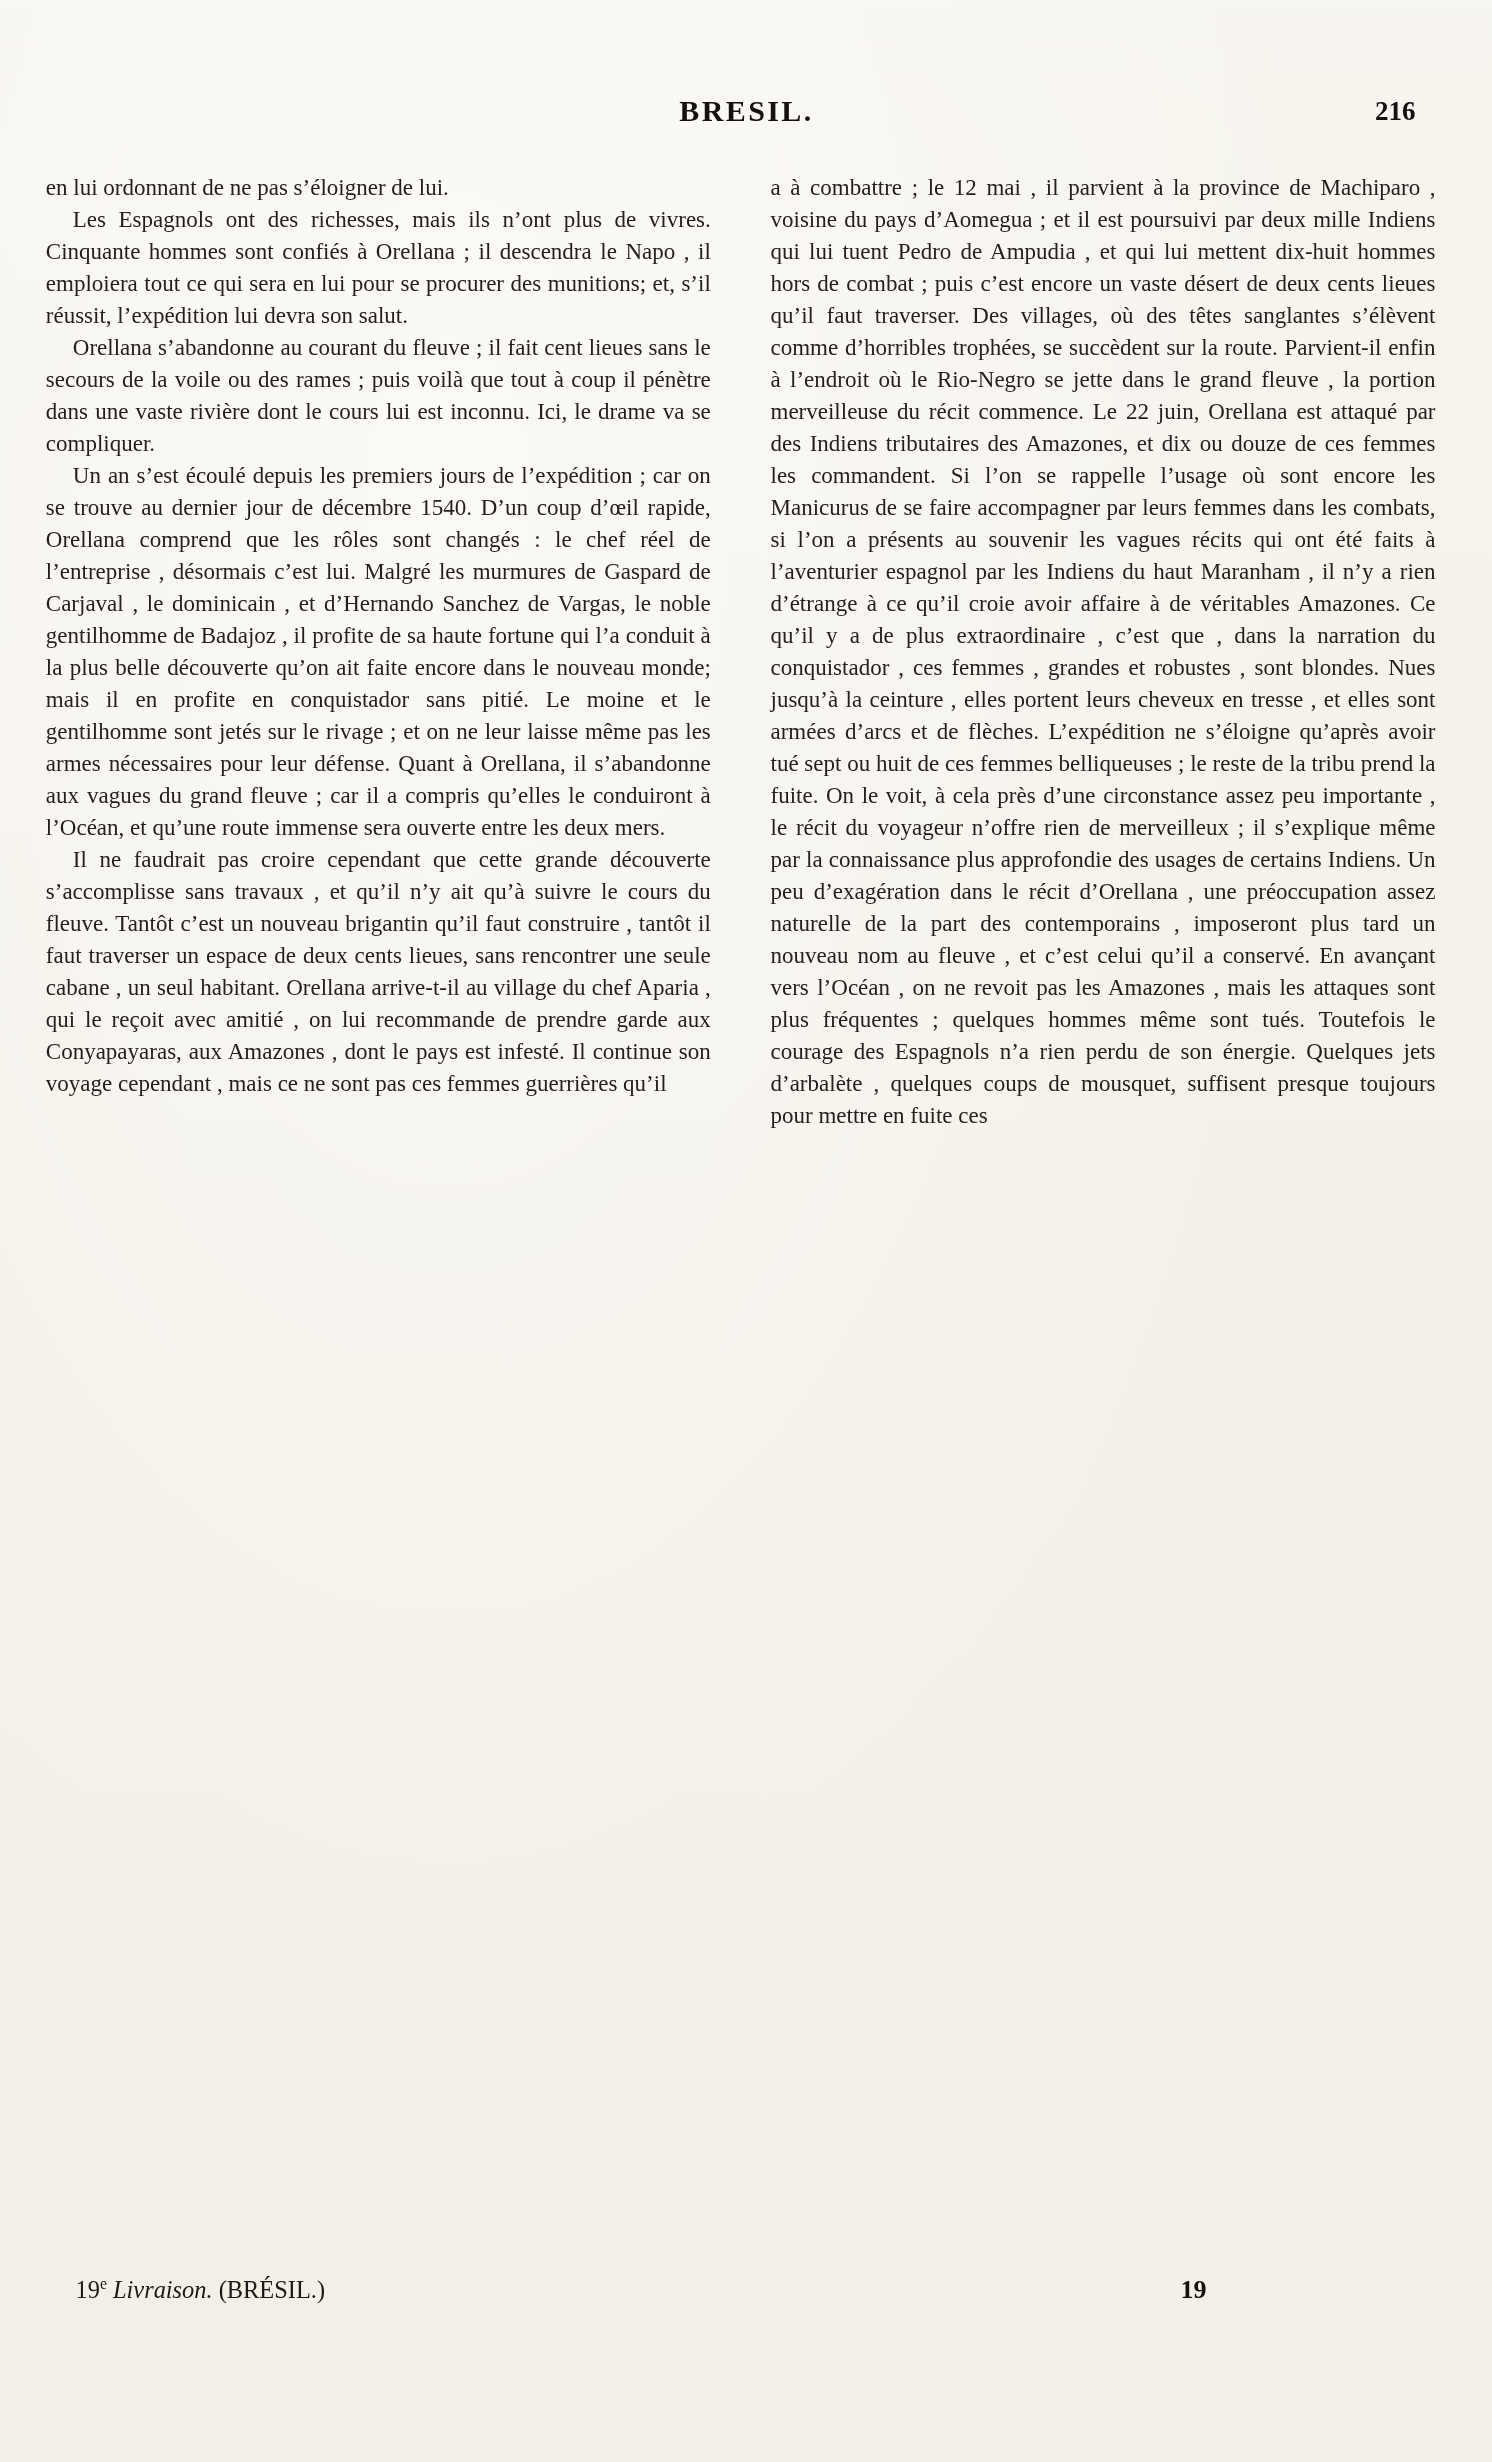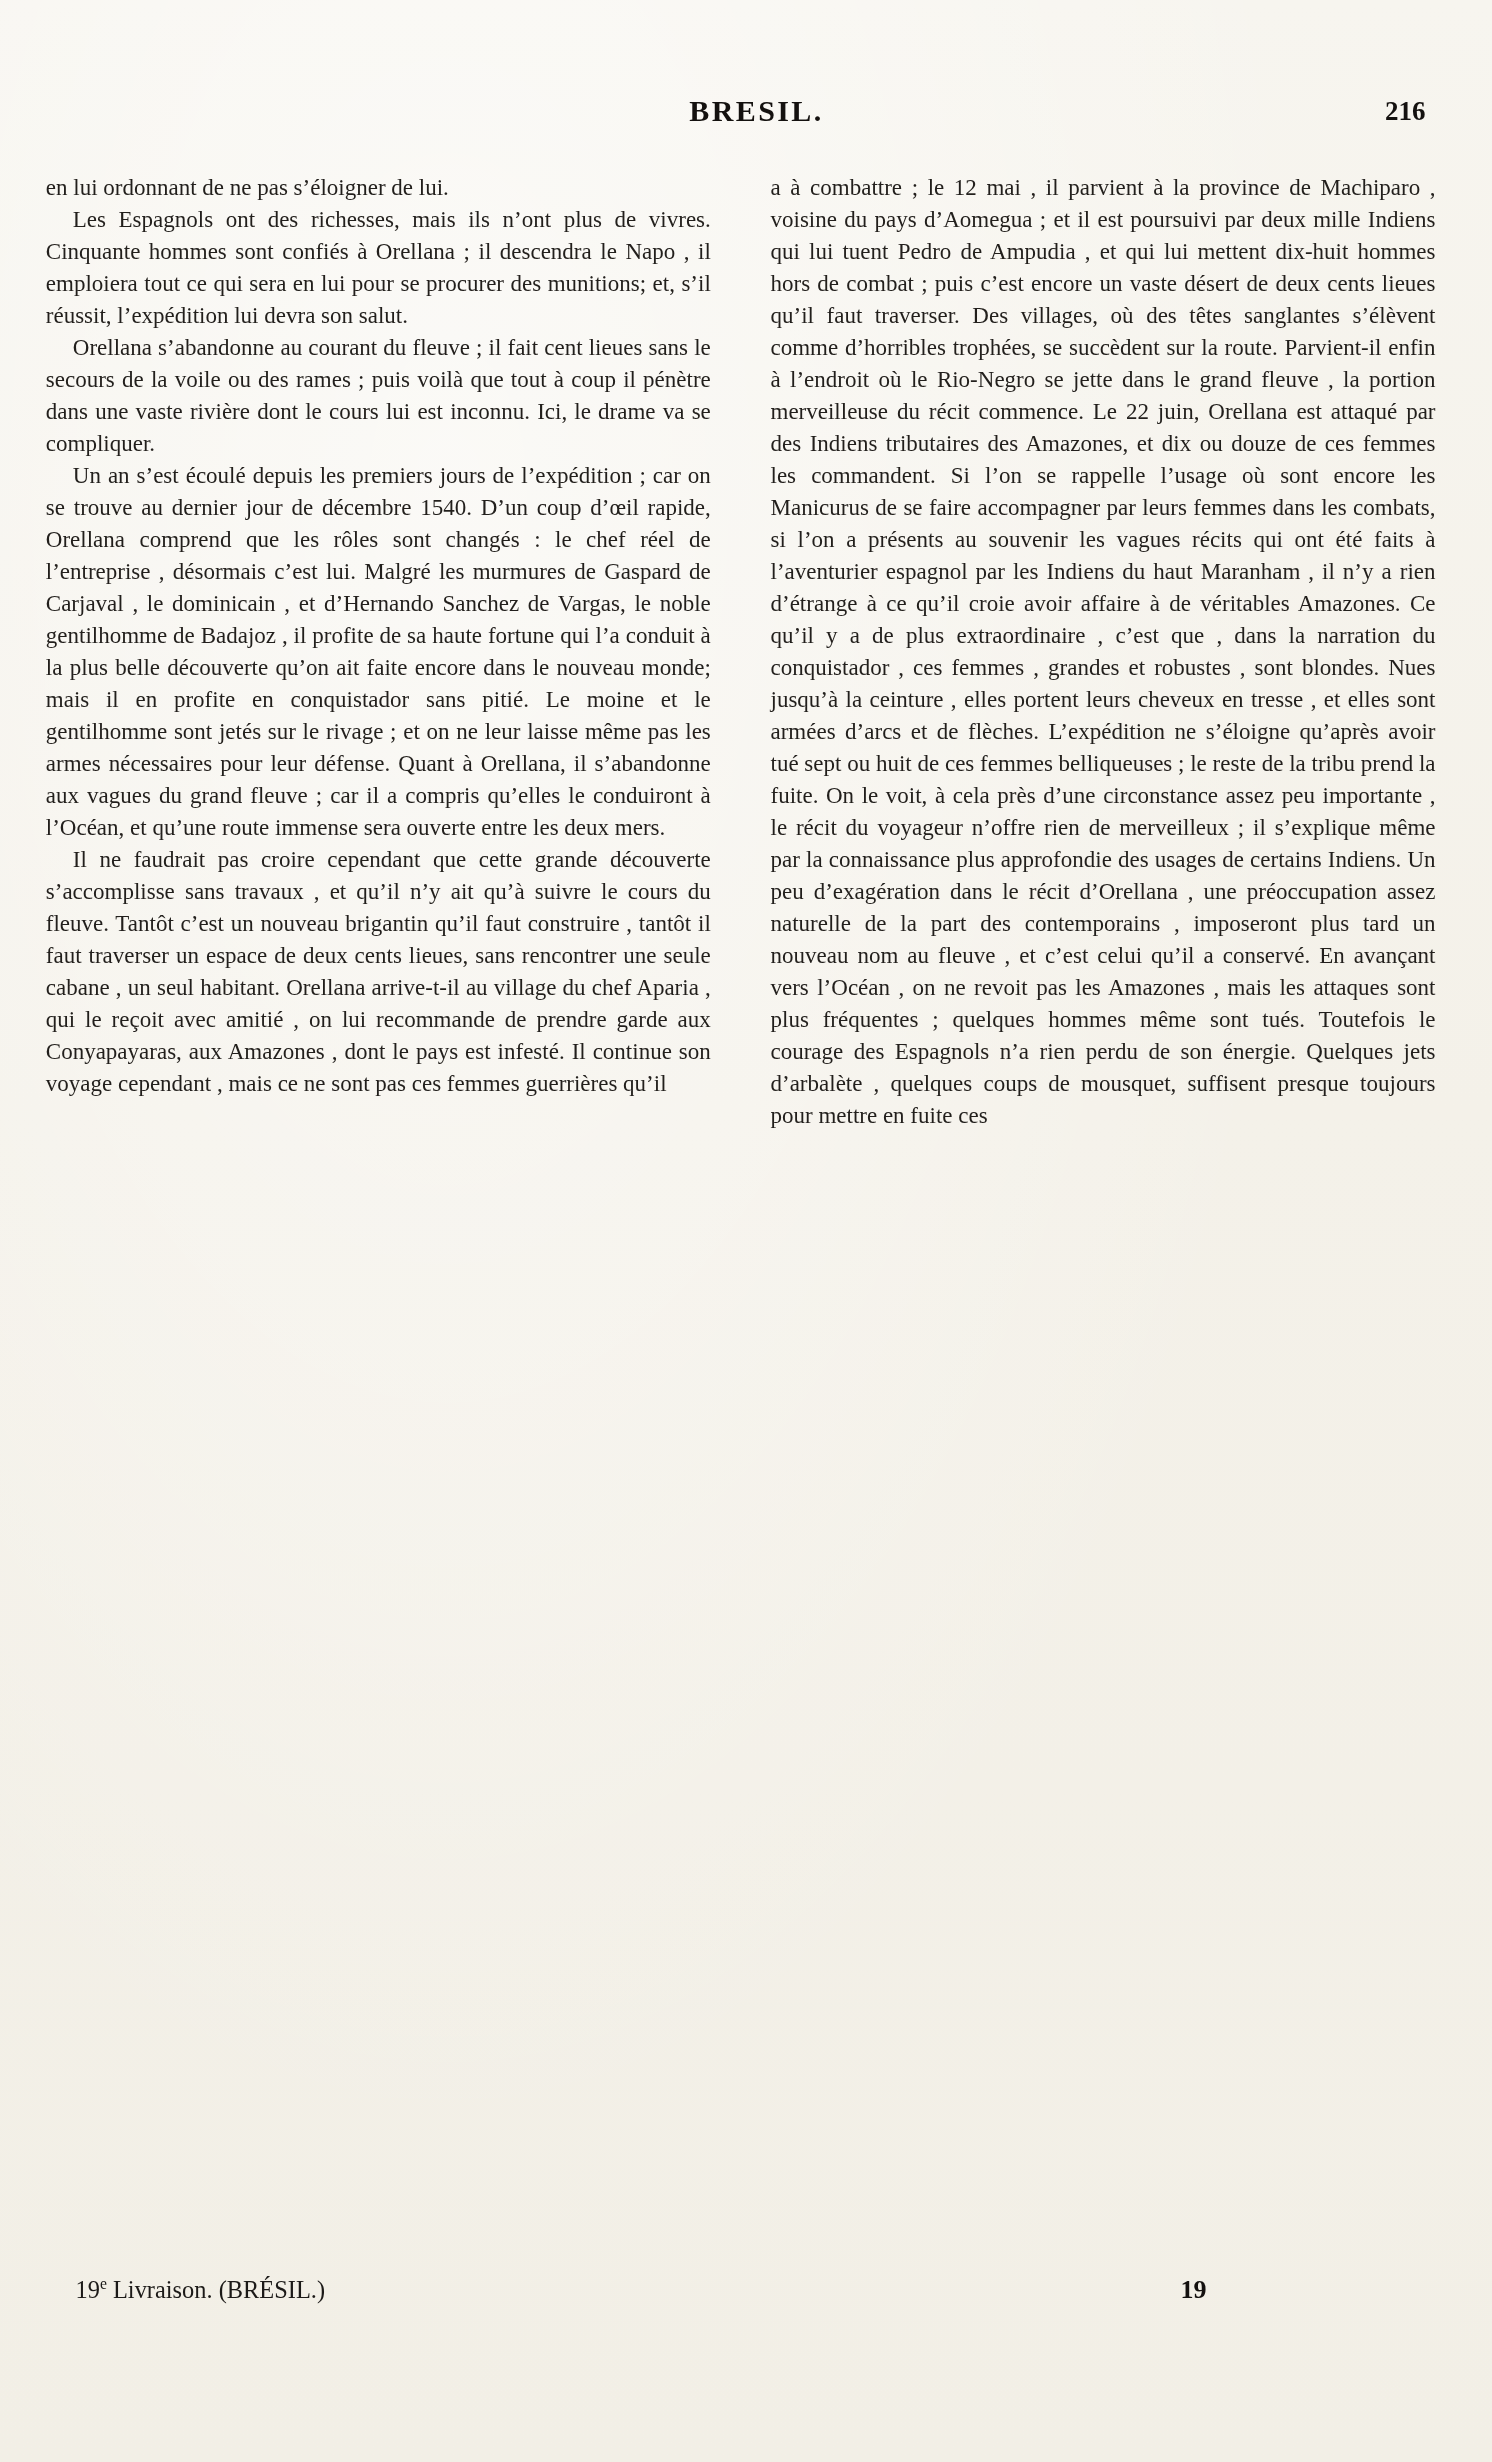--- a/index.html
+++ b/index.html
@@ -35,21 +35,21 @@
   .content {
     position: absolute;
     left: 31.5px;
     top: 0;
     width: 1430px;
     height: 2462px;
   }
   
   .header {
     position: absolute;
-    left: 10px;
+    left: 0;
     top: 94px;
     width: 1430px;
     height: 47px;
   }
   .running-title {
     position: absolute;
     left: 0;
     width: 1430px;
     text-align: center;
     font-family: "Liberation Serif", serif;
@@ -105,20 +105,21 @@
     height: 55px;
   }
   .footer-left {
     position: absolute;
     left: 44px;
     top: 0;
     font-size: 24.4px;
     color: #1c1a18;
   }
   .footer-left .liv {
+    font-style: italic;
   }
   .footer-left .sup {
     font-size: 15.7px;
     vertical-align: super;
   }
   .footer-left .smallcaps {
     font-variant: small-caps;
   }
   .footer-right {
     position: absolute;

